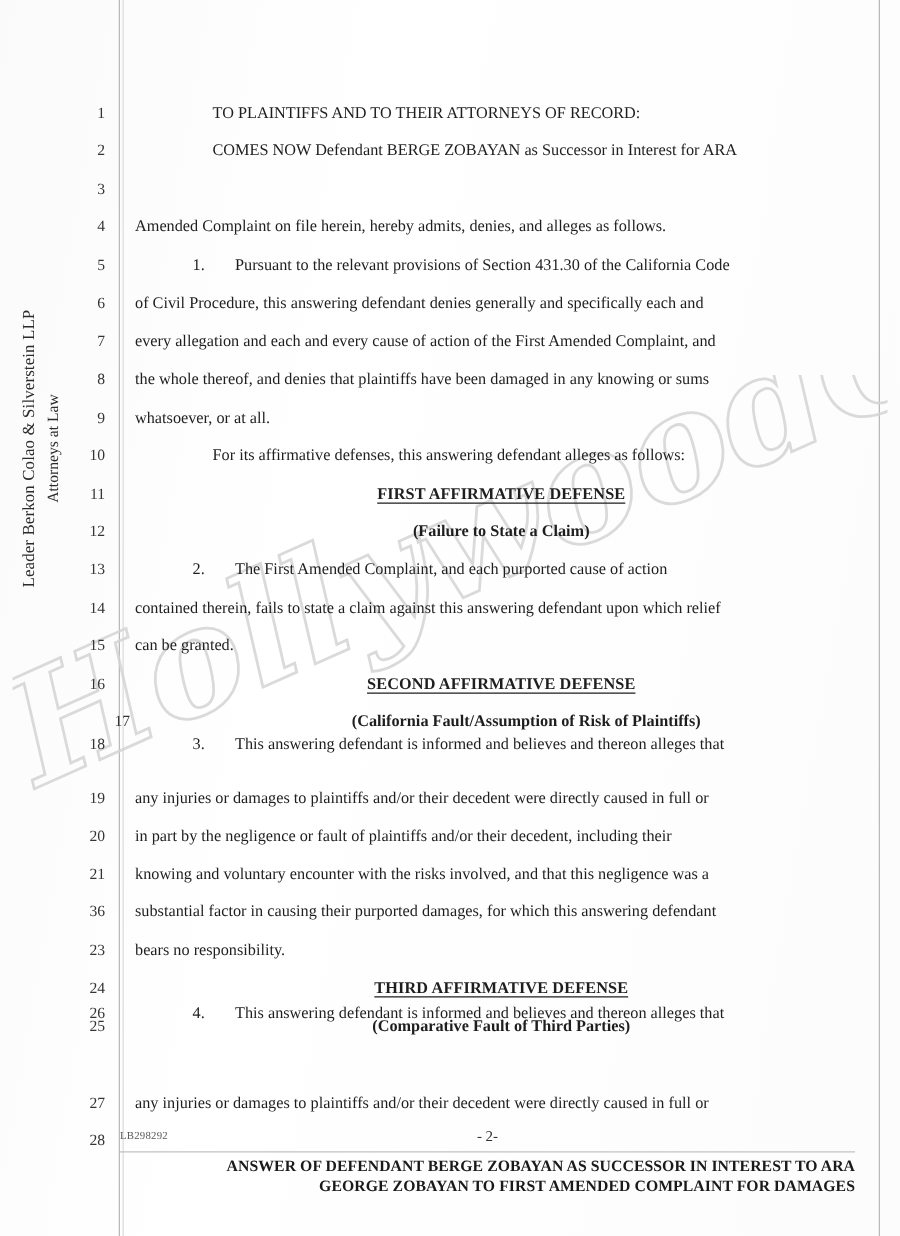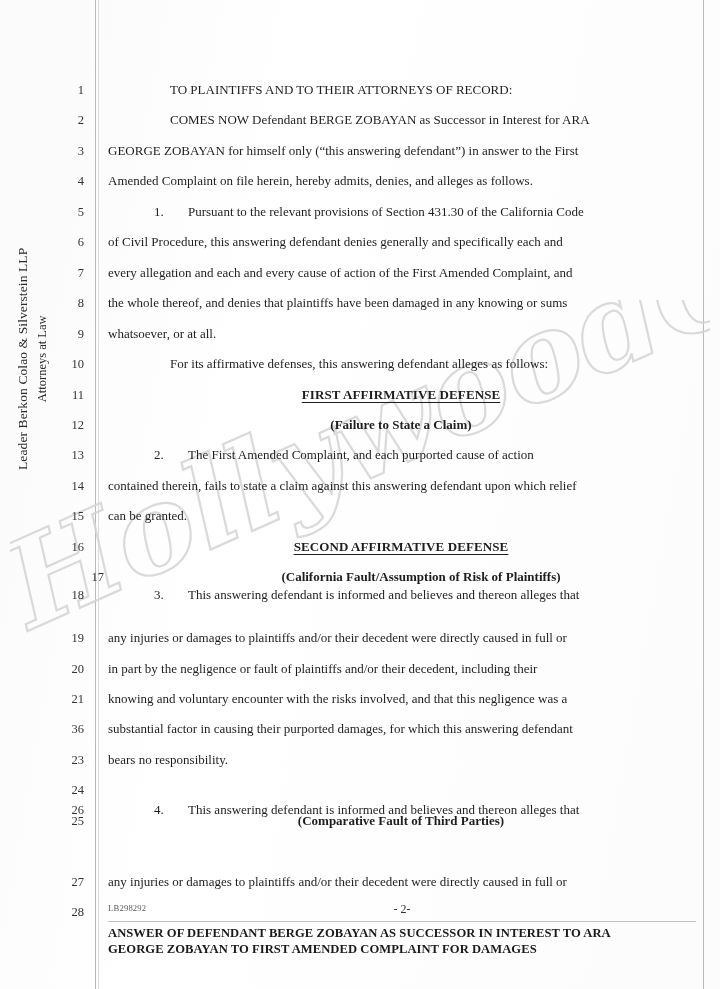--- a/index.html
+++ b/index.html
@@ -147,21 +147,21 @@
     text-underline-offset: 2.5px;
     letter-spacing: .1px;
   }
   .sub {
     font-weight: 700;
   }
 
   
   .footer {
     position: absolute;
-    left: 108px;
+    left: 96px;
     width: 588px;
     top: 903px;
     z-index: 5;
   }
   .footer-meta {
     position: relative;
     height: 17px;
   }
   .doc-id {
     position: absolute;
@@ -180,21 +180,21 @@
     font-size: 12px;
     color: #333;
   }
   .footer-rule {
     height: 0;
     border-top: 1.6px solid #c2c2c2;
     margin-top: 1px;
   }
   .footer-title {
     margin-top: 4px;
-    text-align: left;
+    text-align: right;
     font-weight: 700;
     font-size: 12.6px;
     line-height: 15.5px;
     color: #1a1a1a;
     letter-spacing: .05px;
   }
 </style>
 </head>
 <body>
 
@@ -221,21 +221,20 @@
       <div class="ln-row" style="top: 77px;">
         <div class="ln-num">1</div>
         <div class="ln-text"><span class="ind-wide"></span>TO PLAINTIFFS AND TO THEIR ATTORNEYS OF RECORD:</div>
       </div>
       <div class="ln-row" style="top: 107.45px;">
         <div class="ln-num">2</div>
         <div class="ln-text"><span class="ind-wide"></span>COMES NOW Defendant BERGE ZOBAYAN as Successor in Interest for ARA</div>
       </div>
       <div class="ln-row" style="top: 137.9px;">
         <div class="ln-num">3</div>
-        <div class="ln-text">GEORGE ZOBAYAN for himself only (“this answering defendant”) in answer to the First</div>
       </div>
       <div class="ln-row" style="top: 168.35px;">
         <div class="ln-num">4</div>
         <div class="ln-text">Amended Complaint on file herein, hereby admits, denies, and alleges as follows.</div>
       </div>
       <div class="ln-row" style="top: 198.8px;">
         <div class="ln-num">5</div>
         <div class="ln-text"><span class="ind1"></span><span class="ind-num">1.</span>Pursuant to the relevant provisions of Section 431.30 of the California Code</div>
       </div>
       <div class="ln-row" style="top: 229.25px;">
@@ -305,20 +304,21 @@
       <div class="ln-row" style="top: 716.45px;">
         <div class="ln-num">36</div>
         <div class="ln-text">substantial factor in causing their purported damages, for which this answering defendant</div>
       </div>
       <div class="ln-row" style="top: 746.9px;">
         <div class="ln-num">23</div>
         <div class="ln-text">bears no responsibility.</div>
       </div>
       <div class="ln-row" style="top: 777.35px;">
         <div class="ln-num">24</div>
+        <div class="ln-text center"><span class="hdr">THIRD AFFIRMATIVE DEFENSE</span></div>
       </div>
       <div class="ln-row" style="top: 807.8px;">
         <div class="ln-num">25</div>
         <div class="ln-text center"><span class="sub">(Comparative Fault of Third Parties)</span></div>
       </div>
       <div class="ln-row" style="top: 797px; padding-left: 32px;">
         <div class="ln-num">26</div>
         <div class="ln-text"><span class="ind1"></span><span class="ind-num">4.</span>This answering defendant is informed and believes and thereon alleges that</div>
       </div>
       <div class="ln-row" style="top: 868.7px;">

